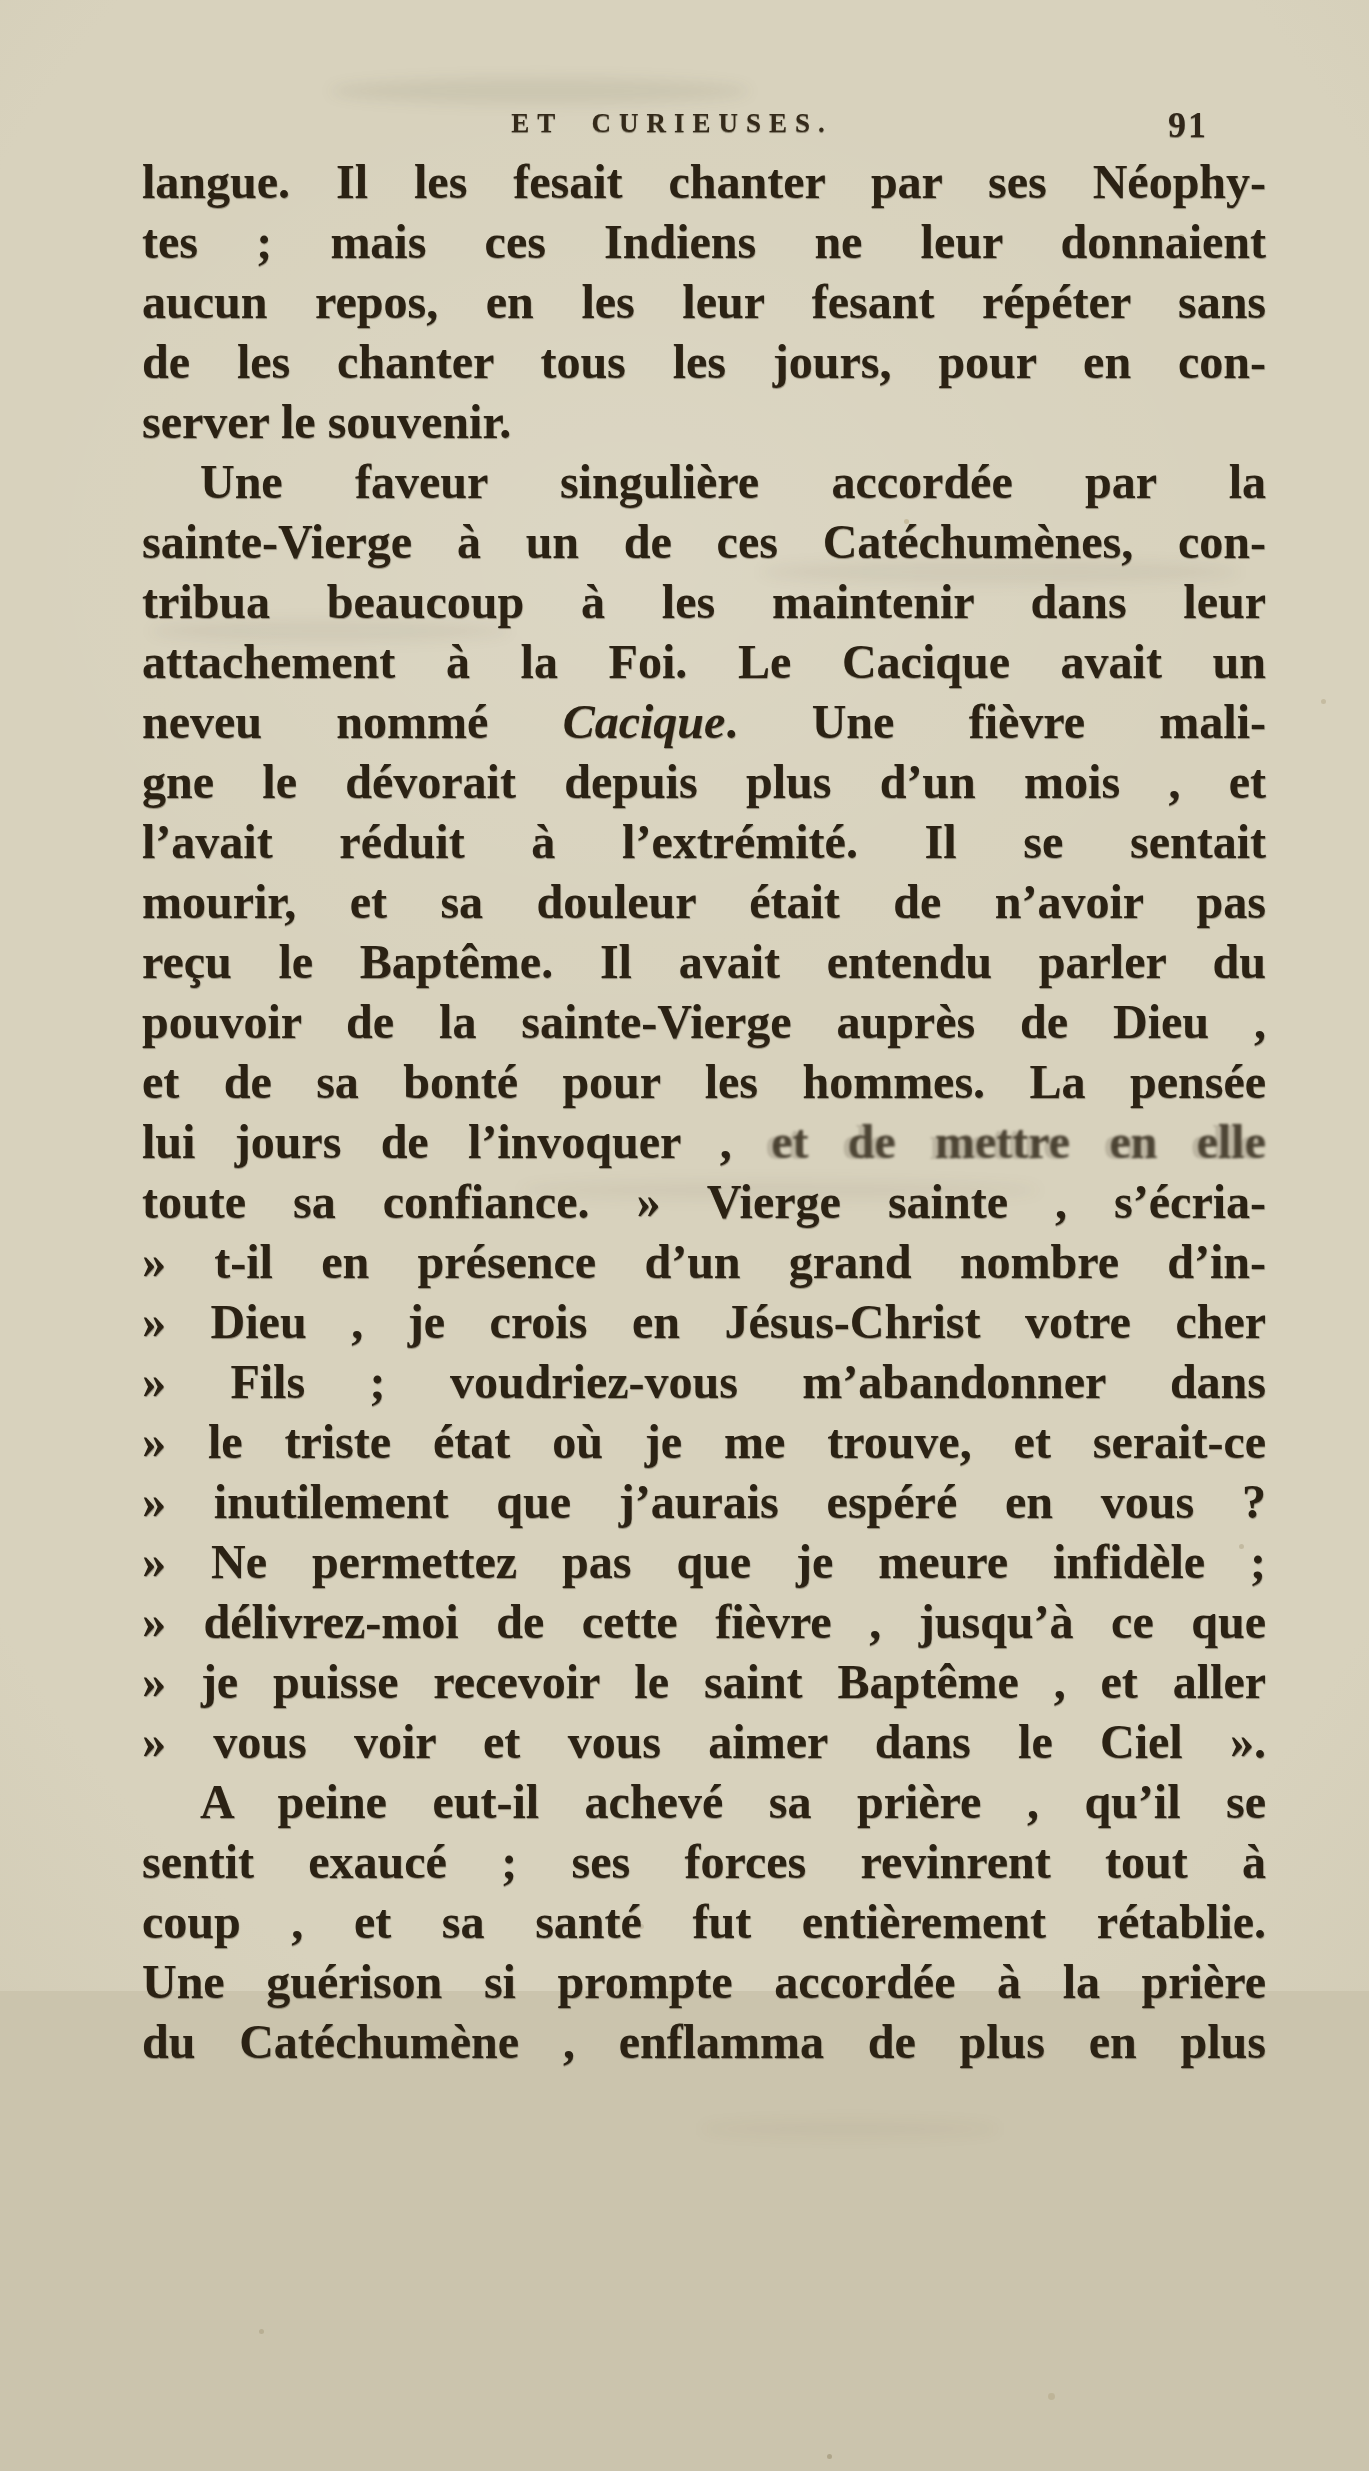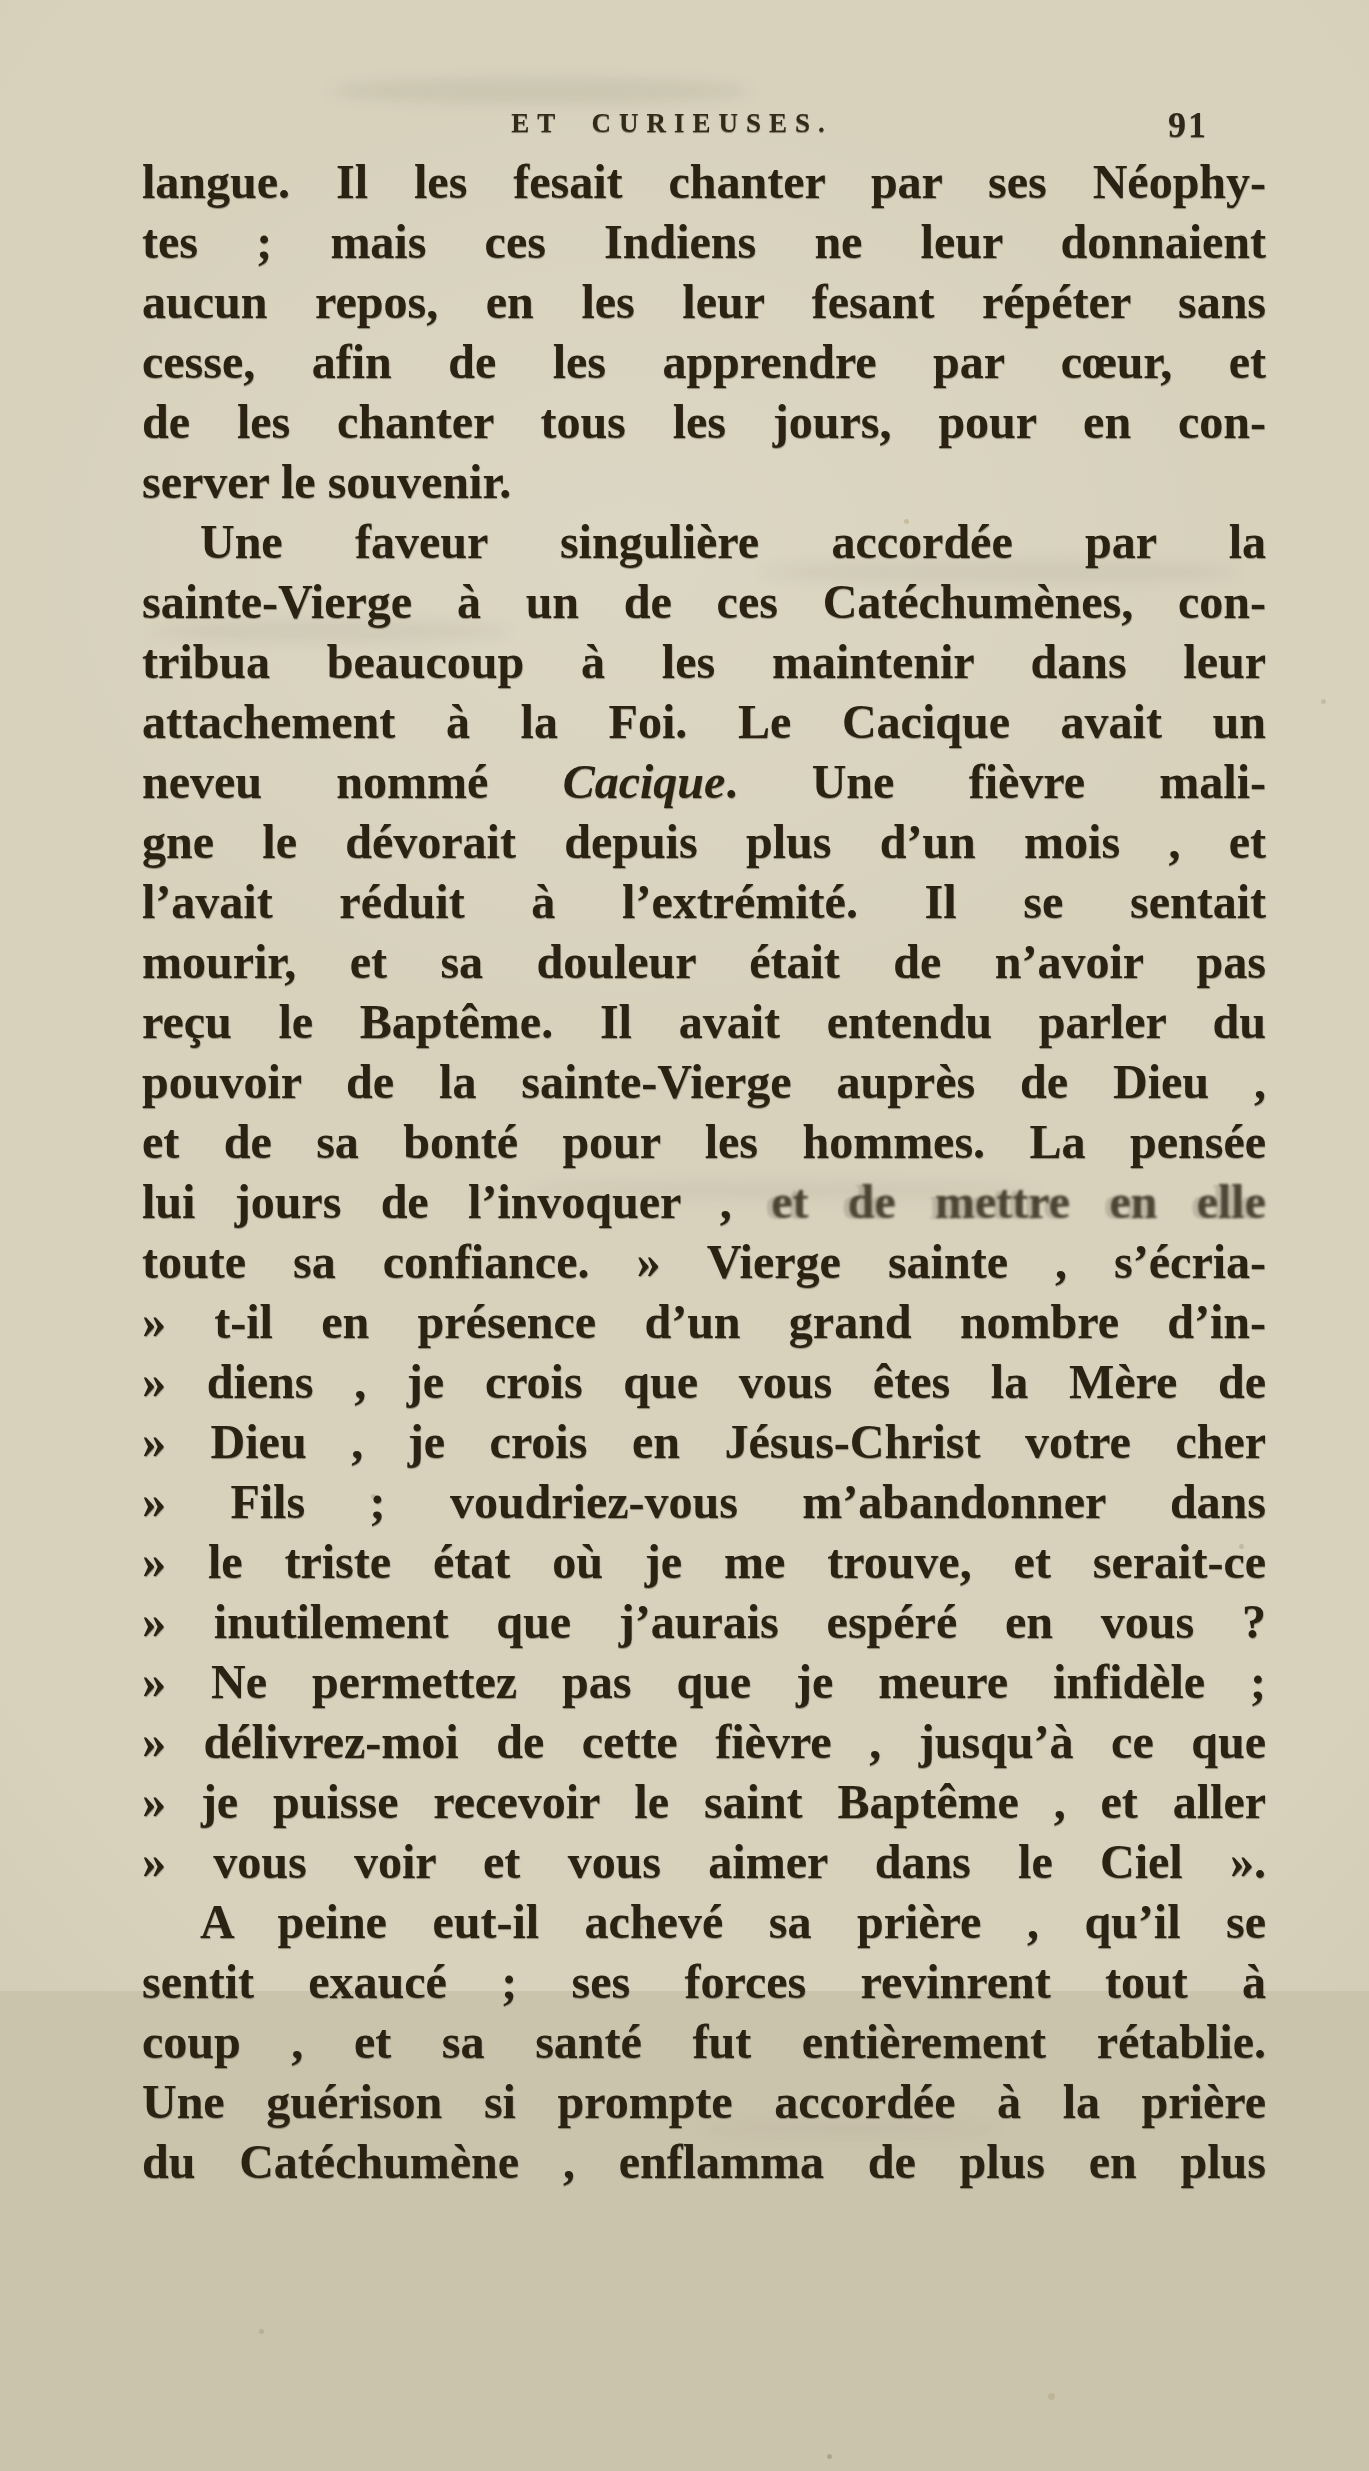--- a/index.html
+++ b/index.html
@@ -88,38 +88,36 @@
 
   <header class="running-head">
     <span class="head-title">ET CURIEUSES.</span>
     <span class="page-num">91</span>
   </header>
 
   <main class="text-block" id="text-block">
       <div class="line"><span>langue. Il les fesait chanter par ses Néophy-</span></div>
       <div class="line"><span>tes ; mais ces Indiens ne leur donnaient</span></div>
       <div class="line"><span>aucun repos, en les leur fesant répéter sans</span></div>
-      <div class="line"><span>cesse, afin de les apprendre par cœur, et</span></div>
       <div class="line"><span>de les chanter tous les jours, pour en con-</span></div>
       <div class="line short"><span>server le souvenir.</span></div>
       <div class="line indent"><span>Une faveur singulière accordée par la</span></div>
       <div class="line"><span>sainte-Vierge à un de ces Catéchumènes, con-</span></div>
       <div class="line"><span>tribua beaucoup à les maintenir dans leur</span></div>
       <div class="line"><span>attachement à la Foi. Le Cacique avait un</span></div>
       <div class="line"><span>neveu nommé </span><span class="italic">Cacique</span><span>. Une fièvre mali-</span></div>
       <div class="line"><span>gne le dévorait depuis plus d’un mois , et</span></div>
       <div class="line"><span>l’avait réduit à l’extrémité. Il se sentait</span></div>
       <div class="line"><span>mourir, et sa douleur était de n’avoir pas</span></div>
       <div class="line"><span>reçu le Baptême. Il avait entendu parler du</span></div>
       <div class="line"><span>pouvoir de la sainte-Vierge auprès de Dieu ,</span></div>
       <div class="line"><span>et de sa bonté pour les hommes. La pensée</span></div>
       <div class="line"><span>lui jours de l’invoquer , </span><span class="faded">et de mettre en elle</span></div>
       <div class="line"><span>toute sa confiance. » Vierge sainte , s’écria-</span></div>
       <div class="line"><span>» t-il en présence d’un grand nombre d’in-</span></div>
-      <div class="line"><span>» diens , je crois que vous êtes la Mère de</span></div>
       <div class="line"><span>» Dieu , je crois en Jésus-Christ votre cher</span></div>
       <div class="line"><span>» Fils ; voudriez-vous m’abandonner dans</span></div>
       <div class="line"><span>» le triste état où je me trouve, et serait-ce</span></div>
       <div class="line"><span>» inutilement que j’aurais espéré en vous ?</span></div>
       <div class="line"><span>» Ne permettez pas que je meure infidèle ;</span></div>
       <div class="line"><span>» délivrez-moi de cette fièvre , jusqu’à ce que</span></div>
       <div class="line"><span>» je puisse recevoir le saint Baptême , et aller</span></div>
       <div class="line"><span>» vous voir et vous aimer dans le Ciel ».</span></div>
       <div class="line indent"><span>A peine eut-il achevé sa prière , qu’il se</span></div>
       <div class="line"><span>sentit exaucé ; ses forces revinrent tout à</span></div>

